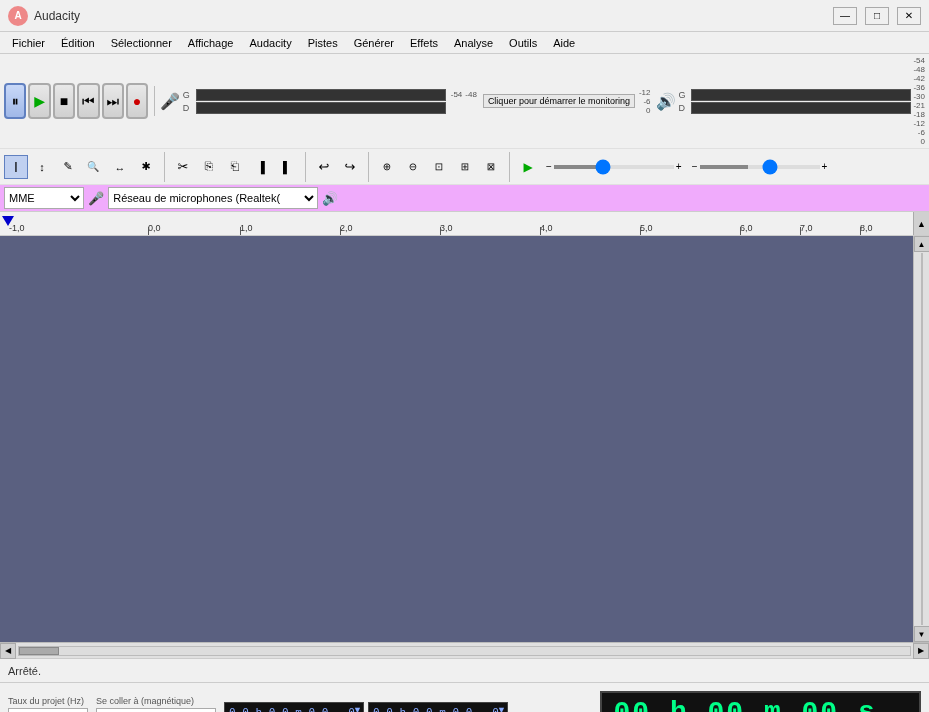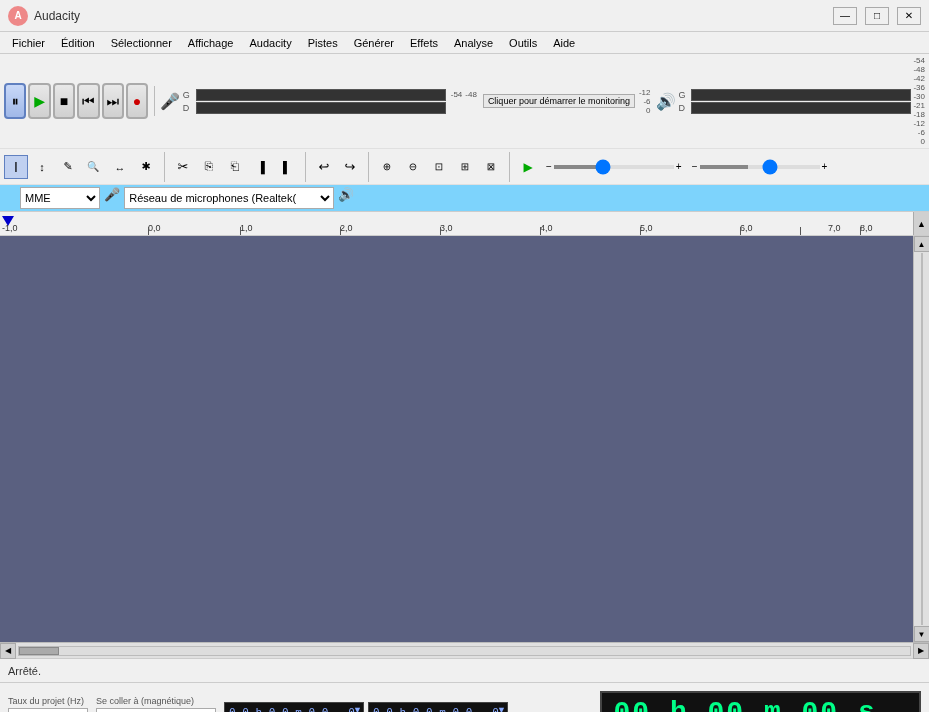--- a/index.html
+++ b/index.html
@@ -85,23 +85,24 @@
       border: 1px solid transparent;
       background: transparent;
       cursor: pointer;
       display: flex; align-items: center; justify-content: center;
       font-size: 11px;
     }
 
     
     #device-row {
       display: flex;
-      padding: 2px 20px;
+      align-items: center;
+      padding: 2px 4px;
       gap: 4px;
-      background: #7dd3fc;
+      background: #f0abfc;
       border-bottom: 1px solid #ccc;
     }
     .device-select {
       height: 22px;
       border: 1px solid #aaa;
       background: white;
       font-size: 11px;
       cursor: pointer;
     }
 
@@ -515,29 +516,29 @@
 
 
   <span style="font-size:13px;">🔊</span>
 </div>
 
 <div id="main-area" style="display:flex;flex-direction:column;height:calc(712px - 32px - 22px - 44px - 36px - 24px - 60px - 24px - 24px);position:relative;">
 
   <div id="timeline-ruler">
     <div class="ruler-triangle"></div>
 
-    <span class="ruler-marker" style="left:2px;">-1,0</span>
+    <span class="ruler-marker" style="left:9px;">-1,0</span>
     <span class="ruler-marker" style="left:148px;">0,0</span>
     <span class="ruler-marker" style="left:240px;">1,0</span>
     <span class="ruler-marker" style="left:340px;">2,0</span>
     <span class="ruler-marker" style="left:440px;">3,0</span>
     <span class="ruler-marker" style="left:540px;">4,0</span>
     <span class="ruler-marker" style="left:640px;">5,0</span>
     <span class="ruler-marker" style="left:740px;">6,0</span>
-    <span class="ruler-marker" style="left:800px;margin-left:28px;">7,0</span>
+    <span class="ruler-marker" style="left:800px;">7,0</span>
     <span class="ruler-marker" style="left:860px;">8,0</span>
 
     <div class="ruler-tick" style="left:148px;height:8px;"></div>
     <div class="ruler-tick" style="left:240px;height:8px;"></div>
     <div class="ruler-tick" style="left:340px;height:8px;"></div>
     <div class="ruler-tick" style="left:440px;height:8px;"></div>
     <div class="ruler-tick" style="left:540px;height:8px;"></div>
     <div class="ruler-tick" style="left:640px;height:8px;"></div>
     <div class="ruler-tick" style="left:740px;height:8px;"></div>
     <div class="ruler-tick" style="left:800px;height:8px;"></div>

